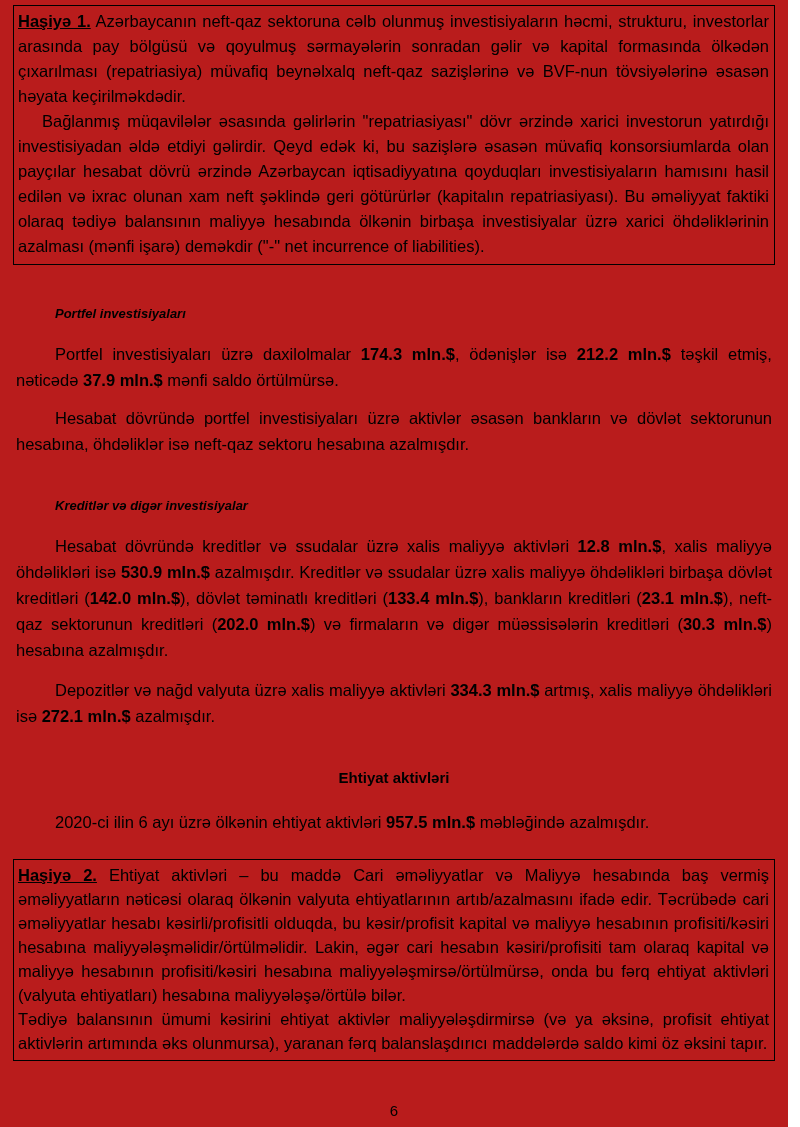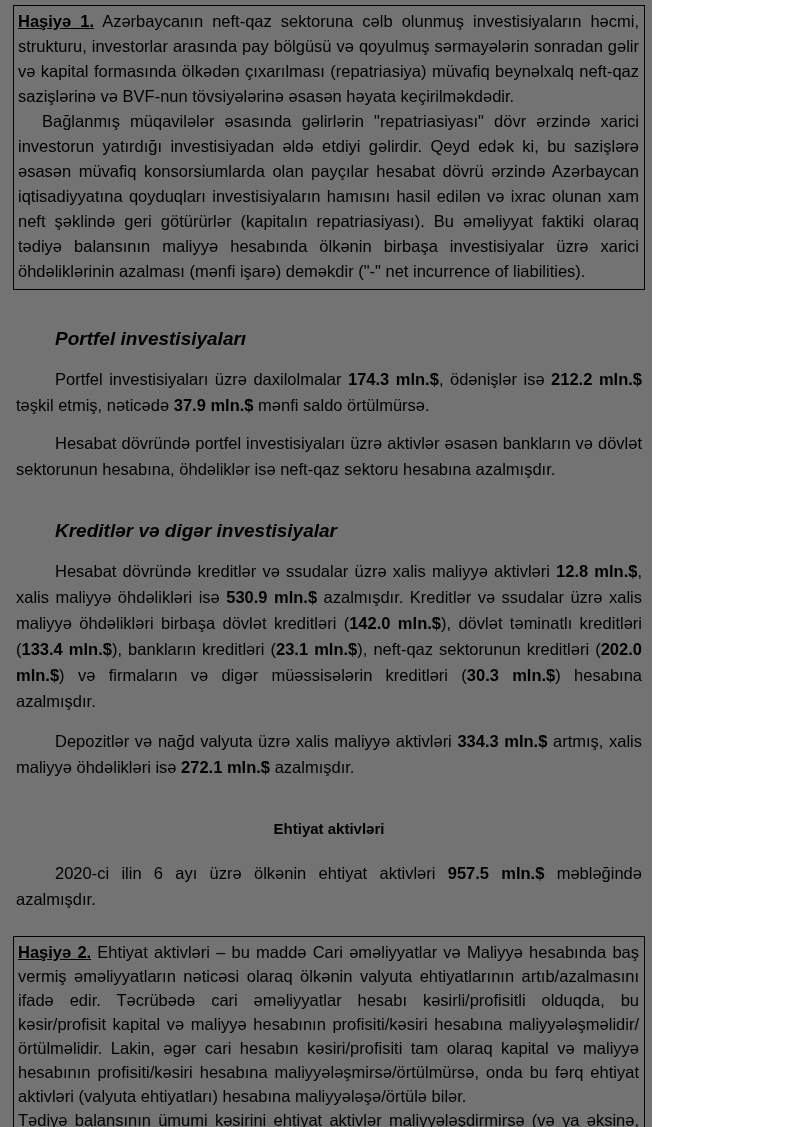--- a/index.html
+++ b/index.html
@@ -2,28 +2,28 @@
 <html lang="az"><head>
 <meta charset="utf-8">
 <style>
   html, body {
     margin: 0;
     padding: 0;
     background: #ffffff;
   }
   .page {
     position: relative;
-    width: 652px;
+    width: 788px;
     height: 1127px;
     box-sizing: border-box;
-    background: #737373;
+    background: #b91c1c;
     color: #000000;
     font-family: "Liberation Sans", "DejaVu Sans", sans-serif;
     font-size: 16.5px;
-    padding: 5px 7px 4px 13px;
+    padding: 5px 13px 4px 13px;
     display: flex;
     flex-direction: column;
     overflow: hidden;
   }
   .note-box {
     box-sizing: border-box;
     border: 1px solid #000000;
     padding: 3px 5px 5px 4px;
   }
   .note-box p {
@@ -39,21 +39,21 @@
     padding: 0 3px;
   }
   .body-area p {
     margin: 0;
     text-align: justify;
     line-height: 26px;
     text-indent: 39px;
   }
   h3.sub-heading {
     margin: 36px 0 0 39px;
-    font-size: 19px;
+    font-size: 13px;
     font-weight: bold;
     font-style: italic;
     line-height: 26px;
   }
   h3.center-heading {
     margin: 36px 0 0 0;
     font-size: 15px;
     font-weight: bold;
     text-align: center;
     line-height: 26px;

